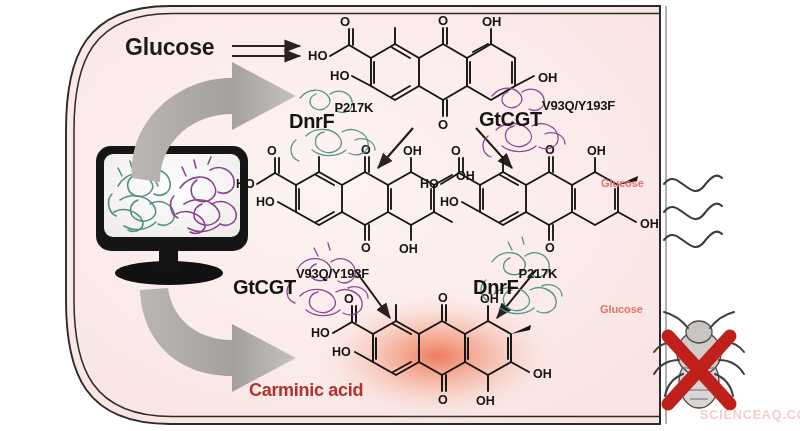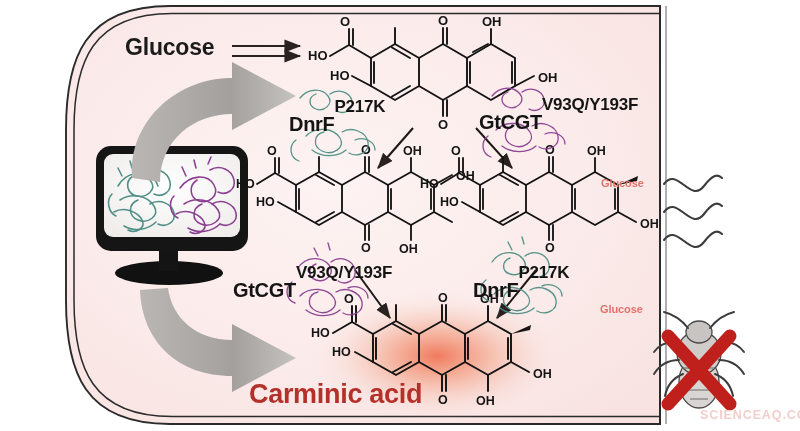--- a/index.html
+++ b/index.html
@@ -17,29 +17,29 @@
 
   .glucose-title {
     left:125px; top:36px;
     font-size:23px; font-weight:bold; color:#1b1b1b;
     letter-spacing:-.2px;
   }
   .enz {
     font-size:20px; font-weight:bold; color:#141414;
     letter-spacing:-.3px;
   }
-  .enz sup { font-size:17px; font-weight:bold; letter-spacing:-.2px; top:-.62em; position:relative; }
+  .enz sup { font-size:13px; font-weight:bold; letter-spacing:-.2px; top:-.62em; position:relative; }
   .enz-dnrf-1  { left:289px; top:109px; }
   .enz-gtcgt-1 { left:479px; top:107px; }
   .enz-gtcgt-2 { left:233px; top:275px; }
   .enz-dnrf-2  { left:473px; top:275px; }
 
   .product-title {
     left:249px; top:381px;
-    font-size:27px; font-weight:bold; color:#b3312a;
+    font-size:18px; font-weight:bold; color:#b3312a;
     letter-spacing:-.3px;
   }
 
   .glucose-tag {
     font-size:11px; font-weight:bold; color:#e0736a; letter-spacing:-.1px;
   }
   .glu-tag-1 { left:601px; top:178px; }
   .glu-tag-2 { left:600px; top:304px; }
 
   .watermark {

